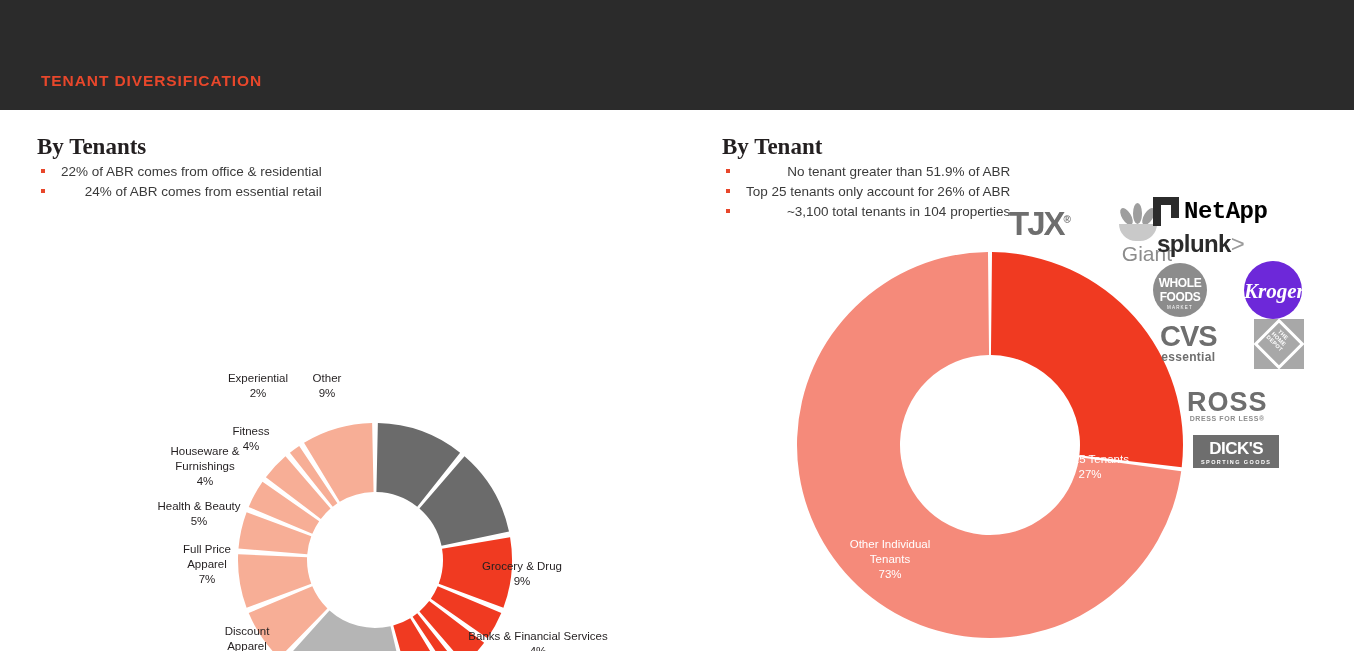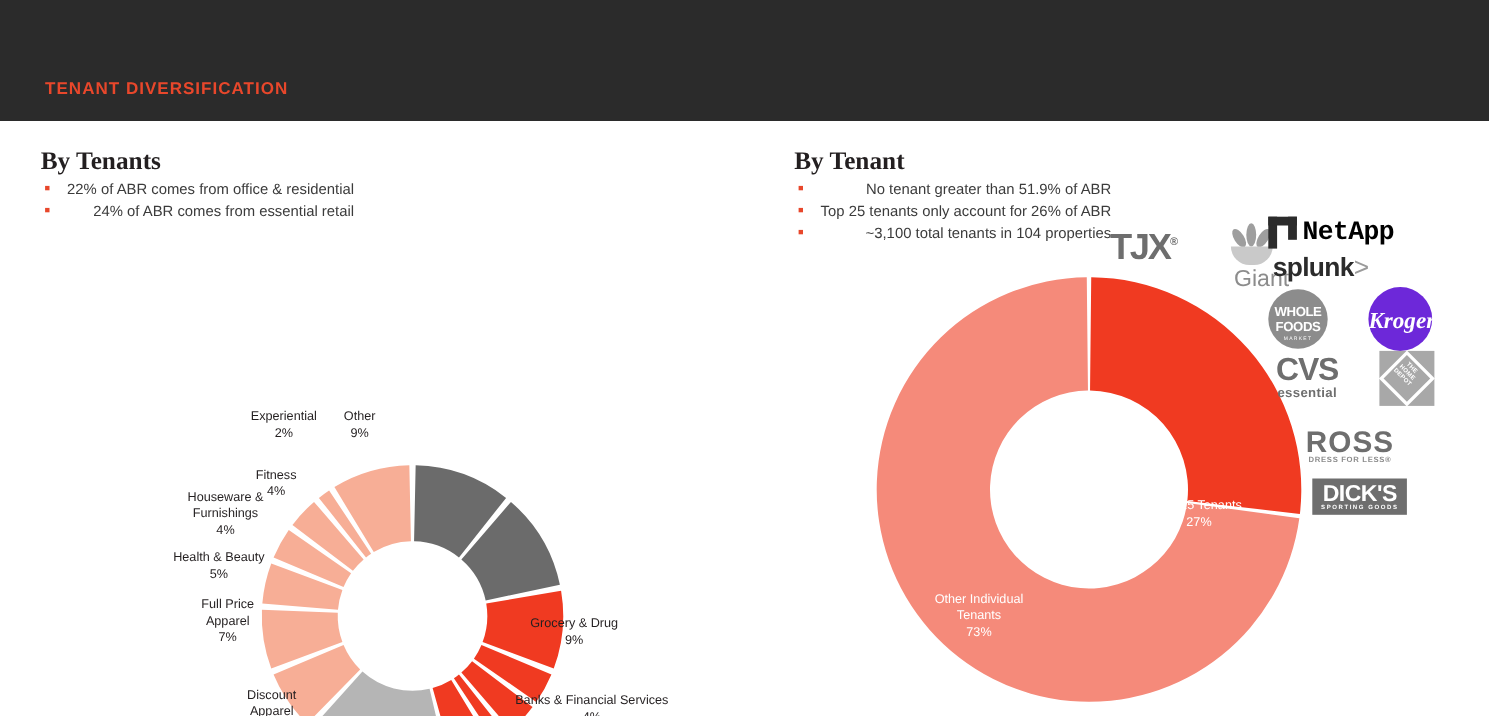--- a/index.html
+++ b/index.html
@@ -91,21 +91,21 @@
   #logo-cvs{left:155px;top:128px;text-align:center;}
   #logo-cvs .cvs1{font-size:29px;font-weight:700;color:#6e6e6e;letter-spacing:-1px;line-height:27px;}
   #logo-cvs .cvs2{font-size:12px;font-weight:700;color:#6e6e6e;letter-spacing:.3px;}
   #logo-homedepot{left:249px;top:124px;width:50px;height:50px;background:#a8a8a8;}
   #logo-homedepot .hd-inner{position:absolute;left:7px;top:7px;width:36px;height:36px;border:3px solid #ffffff;transform:rotate(45deg);box-sizing:border-box;}
   #logo-homedepot .hd-t{position:absolute;left:10px;top:11px;width:30px;color:#fff;font-size:5.5px;font-weight:700;text-align:center;transform:rotate(45deg);line-height:6px;letter-spacing:.3px;}
   #logo-ross{left:182px;top:195px;text-align:center;}
   #logo-ross .ross1{font-size:27px;font-weight:700;color:#6e6e6e;letter-spacing:1px;line-height:25px;}
   #logo-ross .ross2{font-size:7px;font-weight:700;color:#8c8c8c;letter-spacing:.6px;}
   #logo-dicks{left:188px;top:240px;background:#6e6e6e;padding:4px 8px 3px 8px;text-align:center;}
-  #logo-dicks .d1{font-size:21px;font-weight:700;color:#ffffff;letter-spacing:-.5px;line-height:20px;}
+  #logo-dicks .d1{font-size:17px;font-weight:700;color:#ffffff;letter-spacing:-.5px;line-height:20px;}
   #logo-dicks .d2{font-size:5.5px;font-weight:700;color:#ffffff;letter-spacing:1.4px;}
 </style>
 </head>
 <body>
 
 <div id="header">
   <div id="header-sub">TENANT DIVERSIFICATION</div>
 </div>
 
 <div class="panel" id="panel-left">

